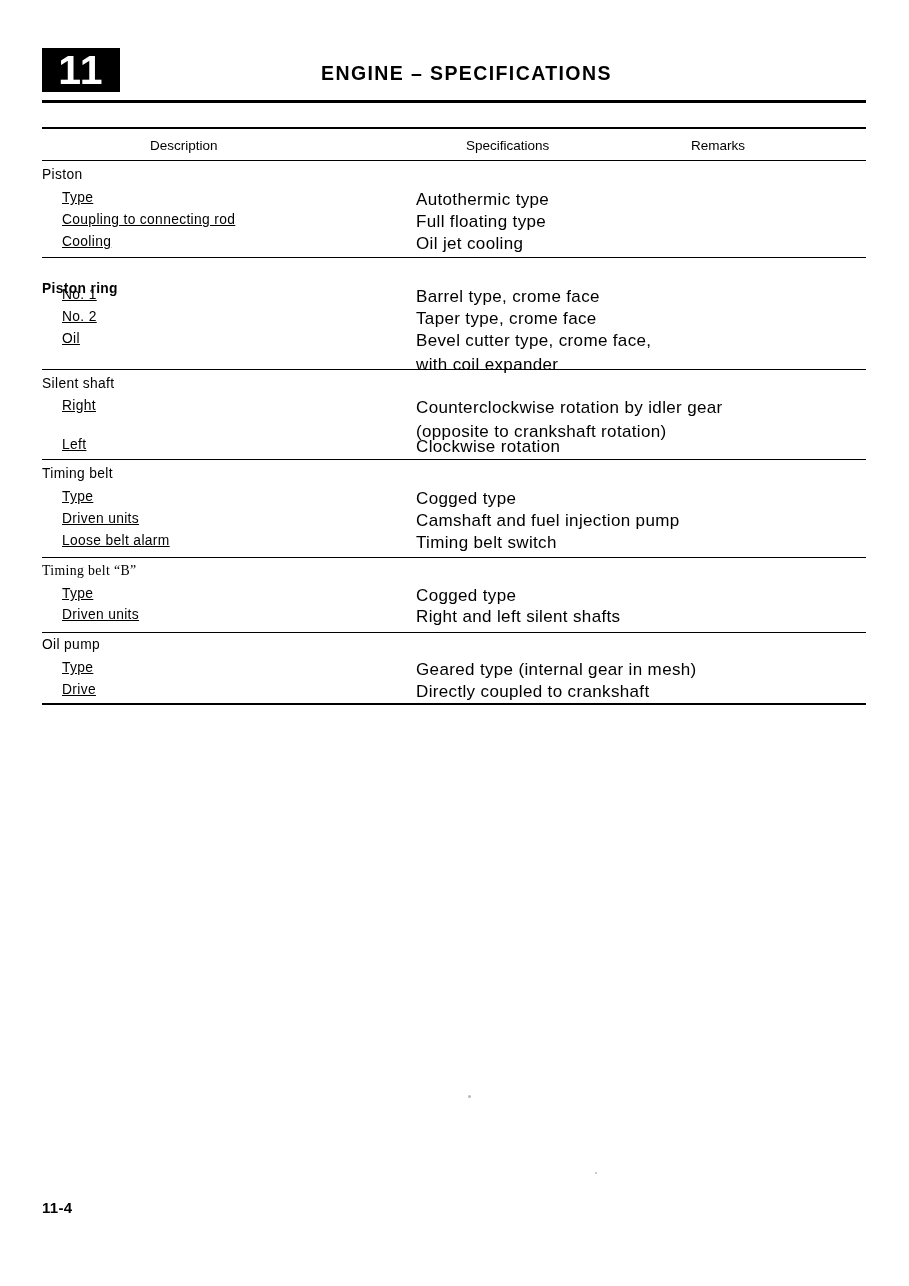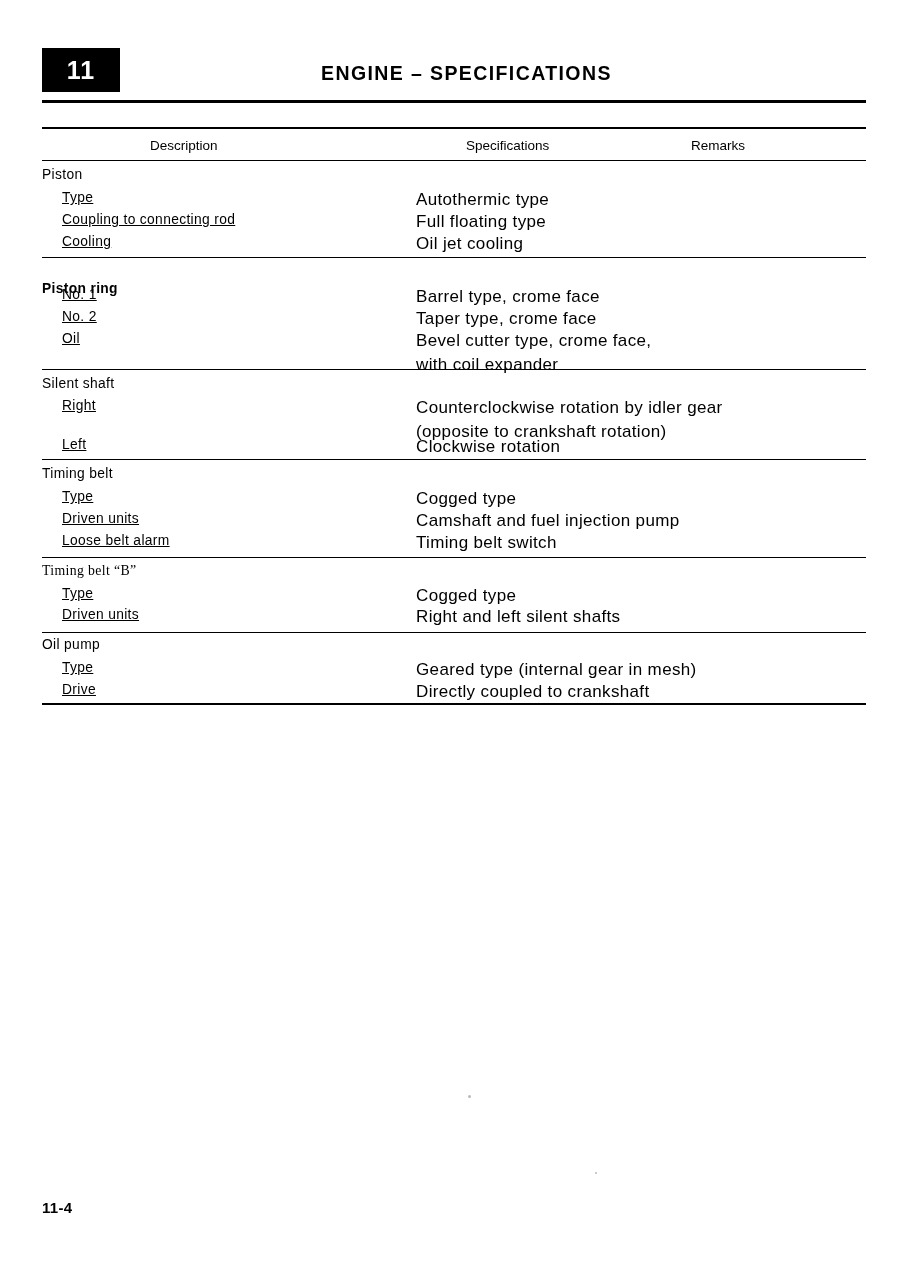--- a/index.html
+++ b/index.html
@@ -23,21 +23,21 @@
 
   
   .chapter-badge {
     position: absolute;
     left: 42px;
     top: 48px;
     width: 78px;
     height: 44px;
     background: #000000;
     color: #ffffff;
-    font-size: 25px;
+    font-size: 41px;
     font-weight: bold;
     letter-spacing: 1px;
     display: flex;
     align-items: center;
     justify-content: center;
     line-height: 1;
   }
 
   .page-title {
     position: absolute;

